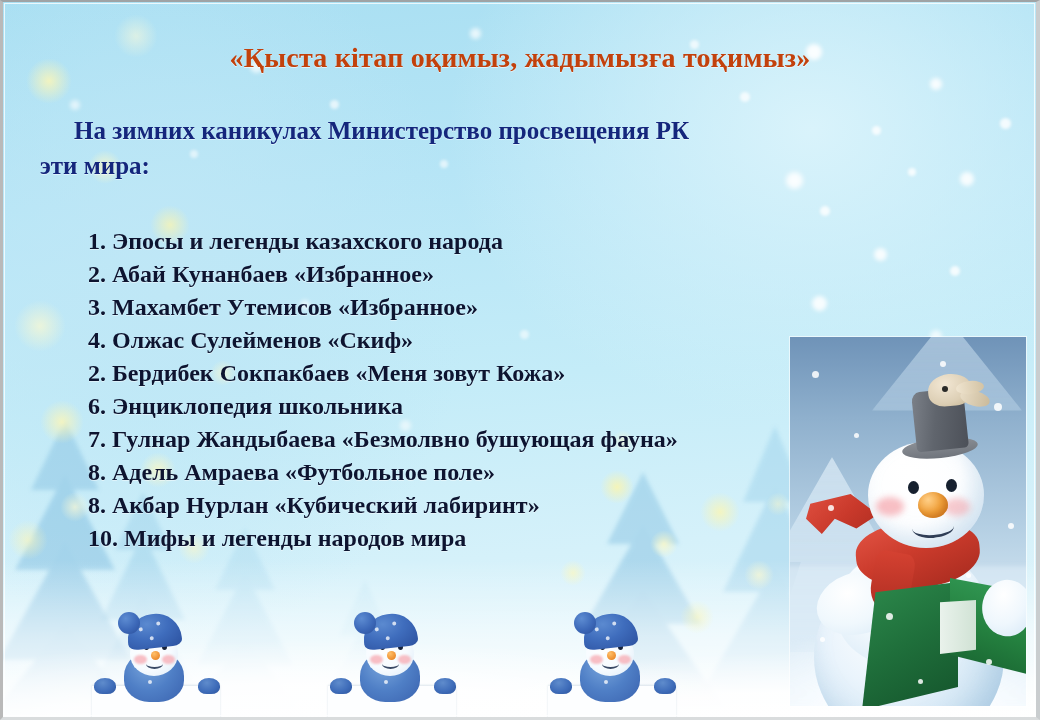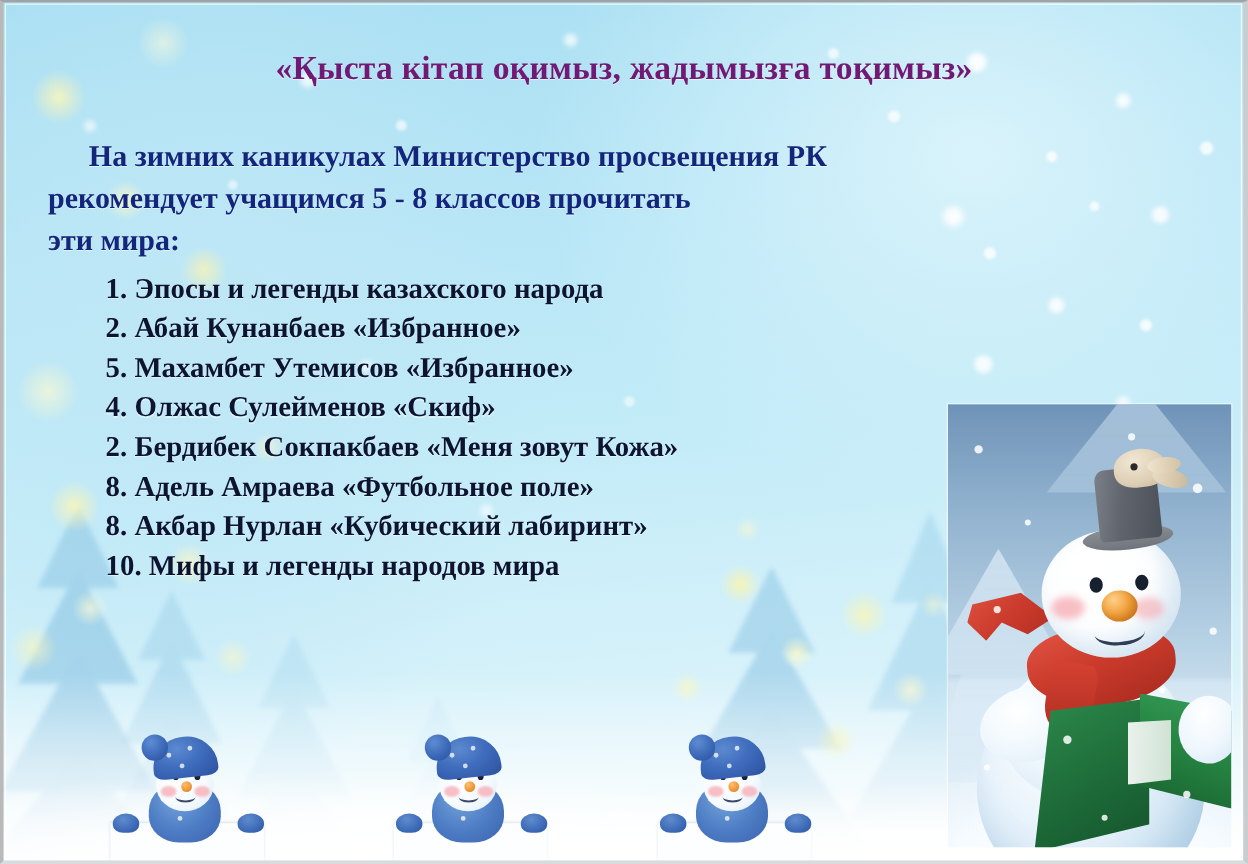--- a/index.html
+++ b/index.html
@@ -89,21 +89,21 @@
   }
 
   
   .title {
     position: absolute;
     left: 0; right: 0;
     top: 42px;
     text-align: center;
     font-size: 28px;
     font-weight: bold;
-    color: #701a75;
+    color: #c2410c;
     letter-spacing: 0.2px;
     text-shadow: 0 1px 0 rgba(255,255,255,0.55);
     z-index: 30;
   }
 
   .intro {
     position: absolute;
     left: 40px;
     top: 113px;
     width: 830px;
@@ -344,30 +344,31 @@
     <span class="bokeh" style="left:400px; top:420px; width:11px; height:11px; background:rgba(255,255,255,0.55); filter:blur(2px);"></span>
     <span class="bokeh" style="left:930px; top:330px; width:12px; height:12px; background:rgba(255,255,255,0.7); filter:blur(2px);"></span>
     <span class="bokeh" style="left:70px;  top:100px; width:10px; height:10px; background:rgba(255,255,255,0.6); filter:blur(2px);"></span>
     <span class="bokeh" style="left:190px; top:150px; width:8px;  height:8px;  background:rgba(255,255,255,0.55); filter:blur(1.5px);"></span>
   </div>
 
   <div class="title">«Қыста кітап оқимыз, жадымызға тоқимыз»</div>
 
   <div class="intro">
     <div class="lead">На зимних каникулах Министерство просвещения РК</div>
-    <div>рекомендует учащимся 5 - 8 классов прочитать</div>
     <div>эти мира:</div>
   </div>
 
   <ul class="booklist">
     <li>1. Эпосы и легенды казахского народа</li>
     <li>2. Абай Кунанбаев «Избранное»</li>
-    <li>5. Махамбет Утемисов «Избранное»</li>
+    <li>3. Махамбет Утемисов «Избранное»</li>
     <li>4. Олжас Сулейменов «Скиф»</li>
     <li>2. Бердибек Сокпакбаев  «Меня зовут Кожа»</li>
+    <li>6. Энциклопедия школьника</li>
+    <li>7. Гулнар Жандыбаева «Безмолвно бушующая фауна»</li>
     <li>8. Адель Амраева «Футбольное поле»</li>
     <li>8. Акбар Нурлан  «Кубический лабиринт»</li>
     <li>10. Мифы и легенды народов мира</li>
   </ul>
 
   <div class="photo">
 
     <div class="pbg-tree" style="left:-18px; top:120px; width:120px; height:250px;
                 background:linear-gradient(to bottom, rgba(226,240,249,0.9), rgba(190,215,235,0.5));
                 clip-path: polygon(50% 0%, 100% 42%, 76% 42%, 100% 78%, 0% 78%, 24% 42%, 0% 42%);"></div>

